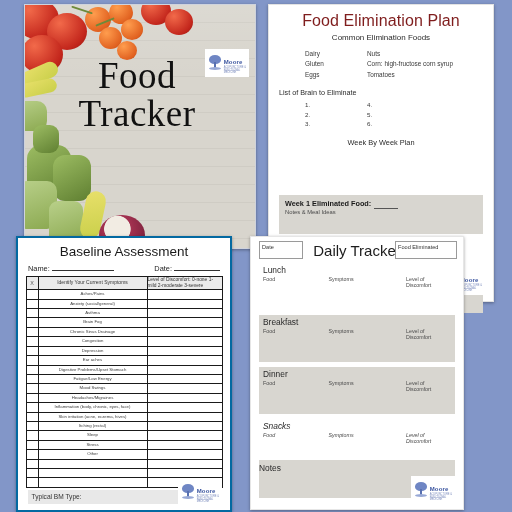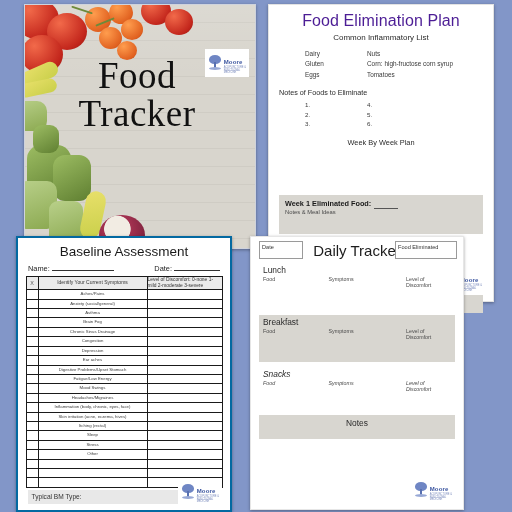--- a/index.html
+++ b/index.html
@@ -56,21 +56,21 @@
   .logo .mark .trunk{position:absolute;left:6px;top:7px;width:2px;height:7px;background:#5870b0;}
   .logo .mark .root{position:absolute;left:1px;top:12px;width:12px;height:3px;border-radius:50%;background:#98a9d6;}
   .logo .txt{line-height:1;}
   .logo .nm{font-size:6px;font-weight:700;color:#3c56a0;letter-spacing:.2px;}
   .logo .sub{font-size:2.6px;color:#7f8fbf;margin-top:1px;}
   .logo .sub b{display:block;font-weight:400;}
 
   
   #plan{left:268px;top:4px;width:224px;height:296px;border:1px solid #e3e3e3;}
   #plan .inner{position:absolute;left:10px;right:10px;top:7px;}
-  #plan h1{margin:0;text-align:center;font-size:16px;font-weight:400;color:#4c1d95;letter-spacing:.1px;}
+  #plan h1{margin:0;text-align:center;font-size:16px;font-weight:400;color:#7f1d1d;letter-spacing:.1px;}
   #plan h2{margin:3px 0 0;text-align:center;font-size:8px;font-weight:400;color:#2b2b2b;}
   .fcols{display:flex;margin:7px 0 0 0;padding-left:26px;font-size:6.4px;color:#3a3a3a;line-height:1.62;}
   .fcols .c1{width:62px;}
   .fcols .c2{flex:1;}
   .listhead{margin:8px 0 3px 0;font-size:7.2px;color:#2a2a2a;}
   .numcols{display:flex;padding-left:26px;font-size:6.2px;color:#3a3a3a;line-height:1.55;}
   .numcols .c1{width:62px;}
   .wbw{text-align:center;font-size:7.4px;color:#2a2a2a;margin:9px 0 5px;}
   .wkblock{padding:4px 6px 4px 6px;margin-bottom:3px;}
   .wkblock.shade{background:#d8d6d0;}
@@ -107,21 +107,21 @@
   .meal{margin:0 8px 5px 8px;padding:3px 4px 0 4px;}
   .meal.shade{background:#d8d6d0;}
   .meal .mname{font-size:8.4px;color:#2a2a2a;line-height:1.05;}
   .meal .mcols{display:flex;font-size:5.3px;color:#4a4a4a;margin-top:1px;}
   .meal .mcols .a{width:66px;}
   .meal .mcols .b{width:78px;}
   .m-break{height:44px;}
   .m-lunch{height:44px;}
   .m-dinner{height:44px;}
   .m-snack{height:32px;font-style:italic;}
-  .notes{margin:13px 8px;background:#d8d6d0;height:24px;text-align:center;}
+  .notes{margin:6px 8px;background:#d8d6d0;height:38px;}
   .notes span{font-size:8.4px;color:#2a2a2a;display:block;padding-top:3px;}
 </style>
 </head>
 <body>
 
 <div class="stage">
 
   <div class="sheet" id="cover">
     <div class="wood"></div>
 
@@ -166,36 +166,36 @@
         <span class="sub">
           <b>ACUPUNCTURE &amp;</b><b>FUNCTIONAL</b><b>MEDICINE</b>
         </span>
       </span>
     </div>
   </div>
 
   <div class="sheet" id="plan">
     <div class="inner">
       <h1>Food Elimination Plan</h1>
-      <h2>Common Inflammatory List</h2>
+      <h2>Common Elimination Foods</h2>
 
       <div class="fcols">
         <div class="c1">
           <div>Dairy</div>
           <div>Gluten</div>
           <div>Eggs</div>
         </div>
         <div class="c2">
           <div>Nuts</div>
           <div>Corn: high-fructose corn syrup</div>
           <div>Tomatoes</div>
         </div>
       </div>
 
-      <div class="listhead">Notes of Foods to Eliminate</div>
+      <div class="listhead">List of Brain to Eliminate</div>
       <div class="numcols">
         <div class="c1">
           <div>1.</div>
           <div>2.</div>
           <div>3.</div>
         </div>
         <div class="c2">
           <div>4.</div>
           <div>5.</div>
           <div>6.</div>
@@ -397,20 +397,28 @@
 
     <div class="meal shade m-break">
       <div class="mname">Breakfast</div>
       <div class="mcols">
         <span class="a">Food</span>
         <span class="b">Symptoms</span>
         <span>Level of Discomfort</span>
       </div>
     </div>
 
+    <div class="meal shade m-dinner">
+      <div class="mname">Dinner</div>
+      <div class="mcols">
+        <span class="a">Food</span>
+        <span class="b">Symptoms</span>
+        <span>Level of Discomfort</span>
+      </div>
+    </div>
 
     <div class="meal m-snack">
       <div class="mname">Snacks</div>
       <div class="mcols">
         <span class="a">Food</span>
         <span class="b">Symptoms</span>
         <span>Level of Discomfort</span>
       </div>
     </div>
 

